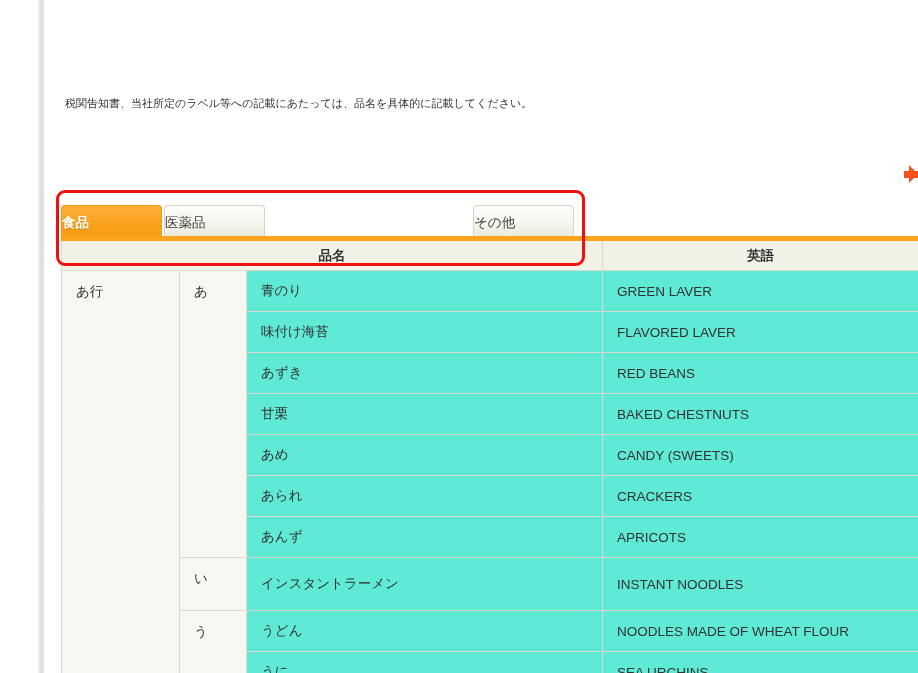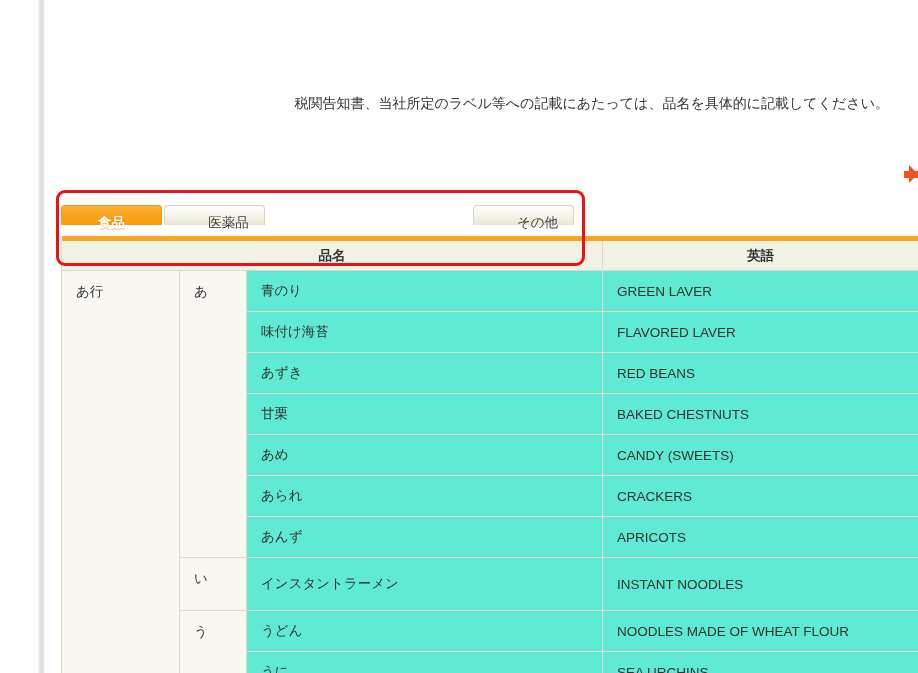--- a/index.html
+++ b/index.html
@@ -73,26 +73,25 @@
     font-weight: normal;
     color: #343a40;
     line-height: 38px;
     margin-top: 1px;
     letter-spacing: .5px;
   }
 
   
   #description {
     position: absolute;
-    left: 4px; top: 92px;
+    left: 20px; top: 92px;
     width: 840px;
-    font-size: 14px;
+    font-size: 11px;
     line-height: 23.5px;
     color: #333333;
-    text-align: right;
   }
   #description p { margin: 0; }
 
   
   #side-arrow-tab {
     position: absolute;
     right: 0; top: 165px;
     width: 14px; height: 19px;
     overflow: hidden;
   }
@@ -113,36 +112,34 @@
 
   
   #tab-strip {
     position: absolute;
     left: 16px; top: 205px;
     width: 857px; height: 36px;
   }
   .tab {
     position: absolute;
     top: 0;
-    width: 101px; height: 20px;
+    width: 101px; height: 36px;
     box-sizing: border-box;
     font-size: 13.5px;
-    text-align: center;
     line-height: 34px;
     border-radius: 4px 4px 0 0;
     cursor: pointer;
     user-select: none;
     font-family: Liberation Serif, serif;
   }
   .tab.inactive {
     background: linear-gradient(to bottom,#fdfdfb 0%,#f7f6ef 45%,#e9e6d6 100%);
     border: 1px solid #d9d5c2;
     border-bottom: none;
     color: #3a3a3a;
-    padding-left: 28px;
   }
   .tab.active {
     background: linear-gradient(to bottom,#fcb13a 0%,#fba521 40%,#f99a0b 100%);
     border: 1px solid #f09b12;
     border-bottom: none;
     color: #ffffff;
     font-weight: bold;
     text-shadow: 0 1px 1px rgba(160,95,0,.45);
   }
 

